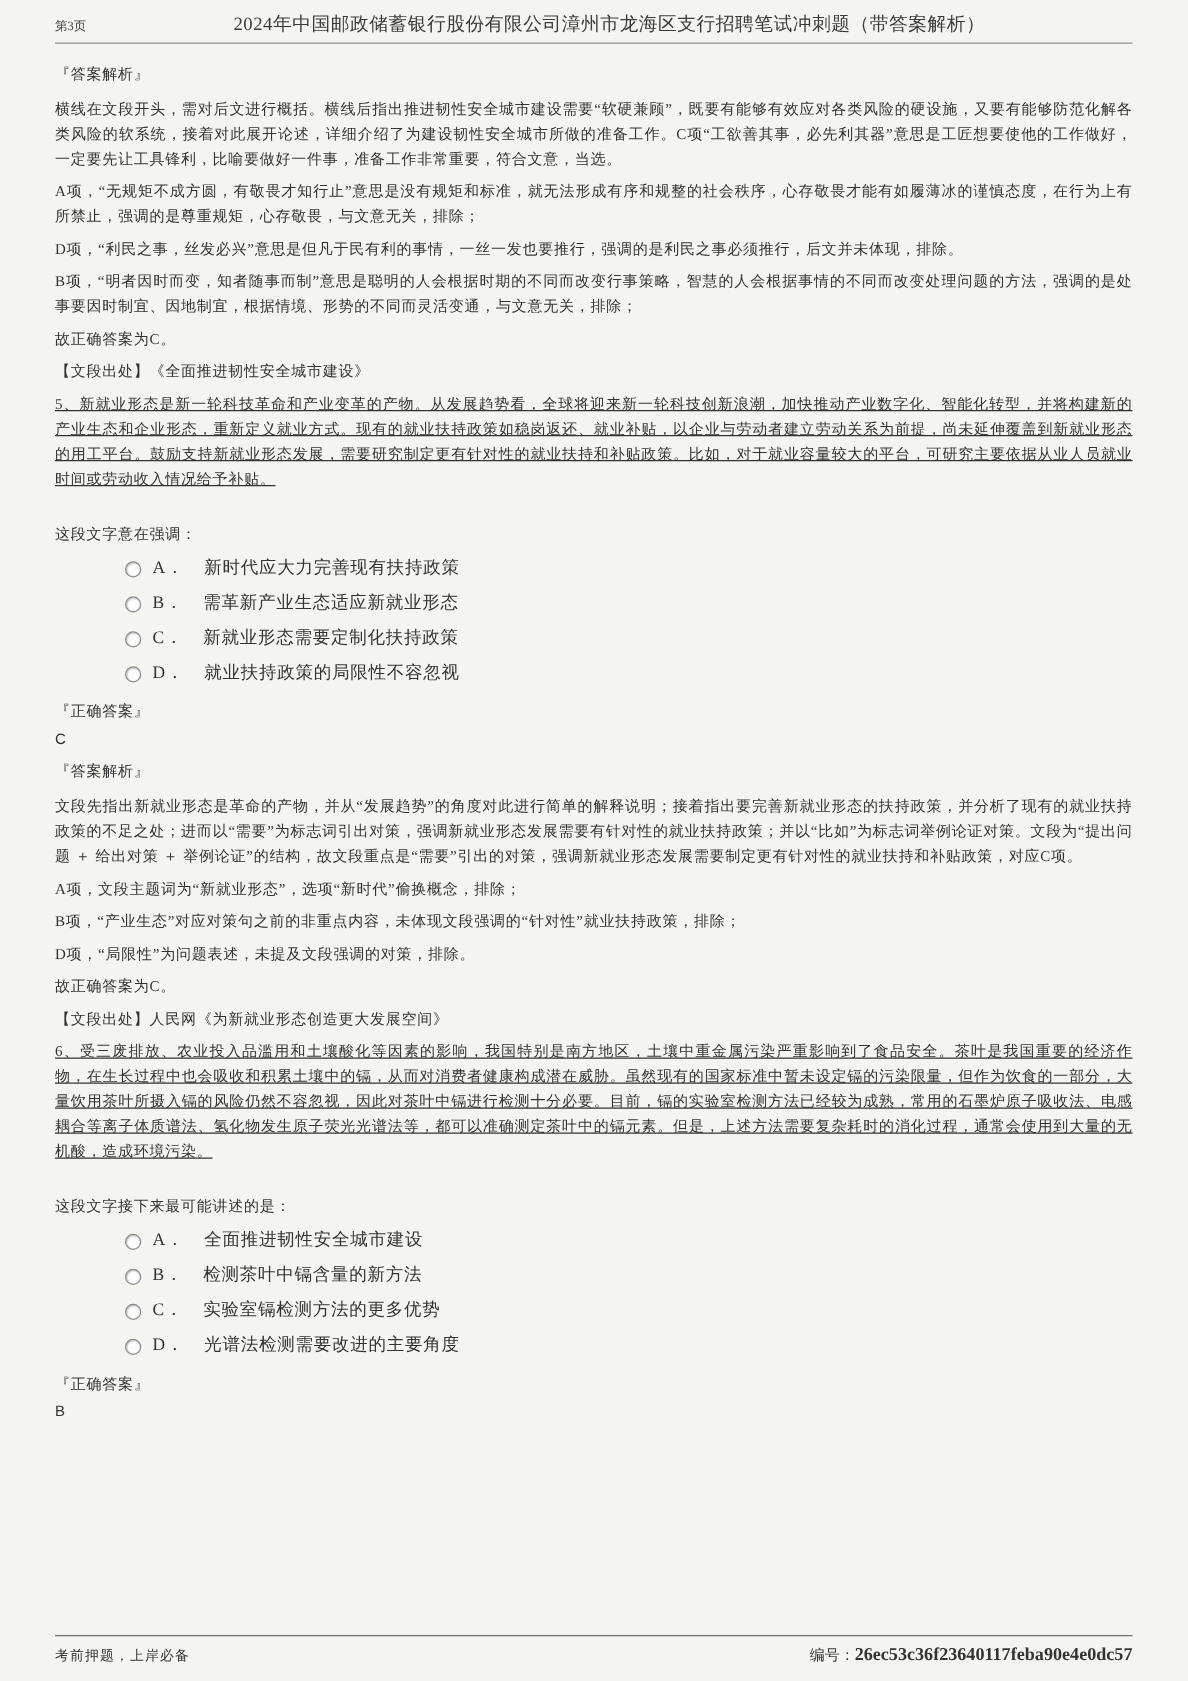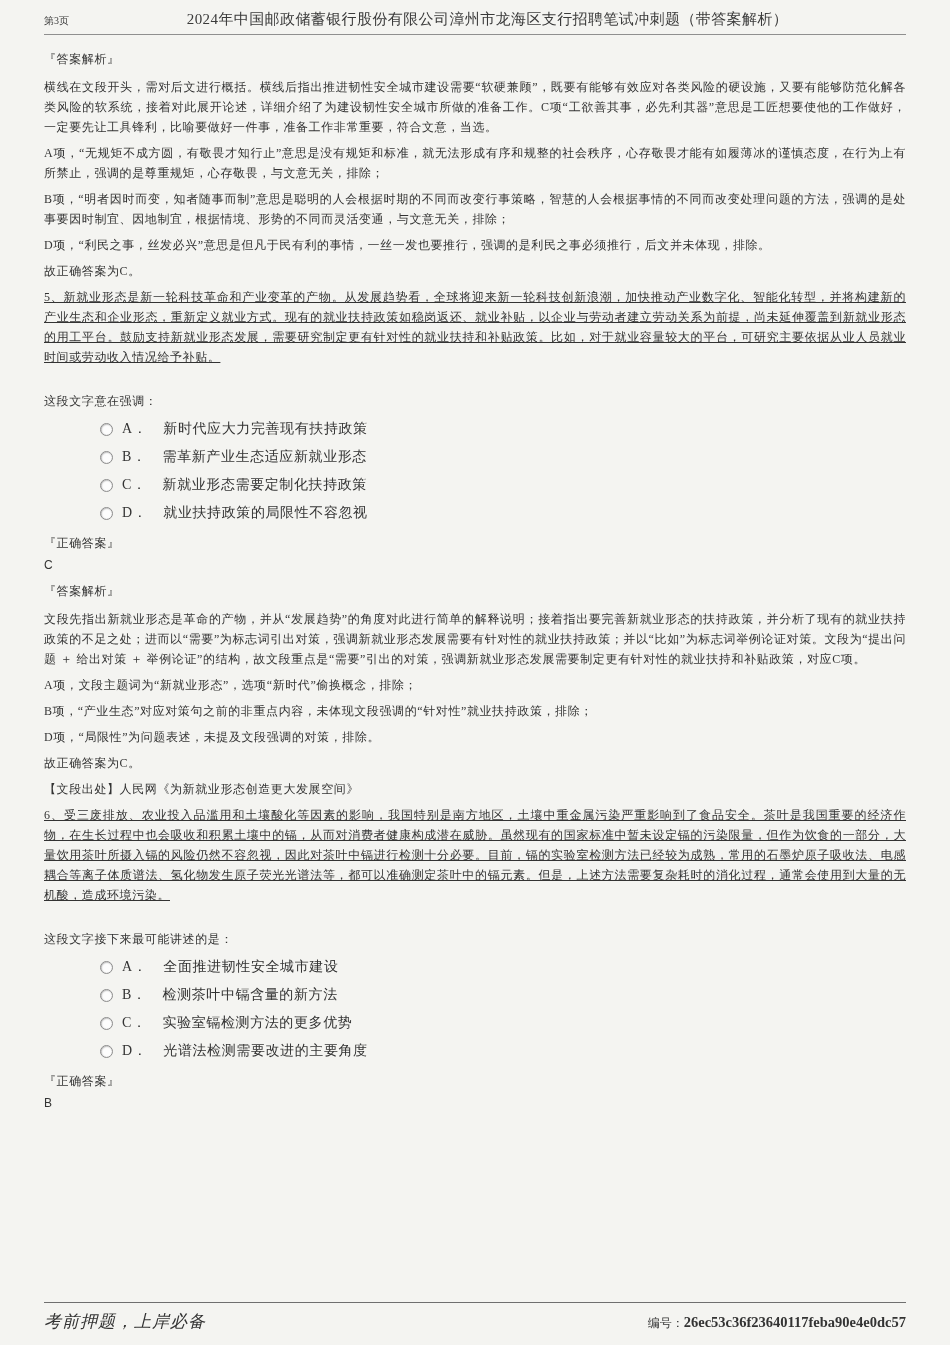--- a/index.html
+++ b/index.html
@@ -21,44 +21,45 @@
   .prompt{margin-top:24px;}
   .options{margin:8px 0 10px;}
   .option{display:flex;align-items:center;margin-bottom:8px;padding-left:56px;font-size:14px;letter-spacing:0.6px;line-height:20px;cursor:pointer;}
   .radio{flex:0 0 auto;width:11px;height:11px;border-radius:50%;background:#fdfdfd;border:1px solid #8b8b8b;box-shadow:inset 0.5px 0.5px 1.5px rgba(0,0,0,0.35);margin-right:9px;}
   .opt-label{margin-right:16px;}
   .ans-head{margin:4px 0 2px;}
   .ans-letter{margin:0 0 6px 0;font-family:"Liberation Sans","DejaVu Sans",sans-serif;}
   .doc-footer{position:absolute;left:44px;right:44px;bottom:12px;}
   .footer-rule{border:none;border-top:1px solid #6f6f6f;margin:0 0 7px 0;}
   .footer-row{display:flex;justify-content:space-between;align-items:baseline;}
-  .footer-left{font-size:17px;letter-spacing:1px;font-style:italic;}
+  .footer-left{font-size:11px;letter-spacing:1px;}
   .footer-right{font-size:12px;}
   .code{font-weight:700;font-size:14.5px;text-align:center;}
 </style>
 </head>
 <body>
 
 <div class="page">
 
   <div class="doc-header">
     <span class="page-num">第3页</span>
     <span class="doc-title">2024年中国邮政储蓄银行股份有限公司漳州市龙海区支行招聘笔试冲刺题（带答案解析）</span>
   </div>
   <hr class="header-rule">
 
   <div class="doc-body">
 
     <div>
       <p class="para analysis-head">『答案解析』</p>
       <p class="para">横线在文段开头，需对后文进行概括。横线后指出推进韧性安全城市建设需要“软硬兼顾”，既要有能够有效应对各类风险的硬设施，又要有能够防范化解各类风险的软系统，接着对此展开论述，详细介绍了为建设韧性安全城市所做的准备工作。C项“工欲善其事，必先利其器”意思是工匠想要使他的工作做好，一定要先让工具锋利，比喻要做好一件事，准备工作非常重要，符合文意，当选。</p>
       <p class="para">A项，“无规矩不成方圆，有敬畏才知行止”意思是没有规矩和标准，就无法形成有序和规整的社会秩序，心存敬畏才能有如履薄冰的谨慎态度，在行为上有所禁止，强调的是尊重规矩，心存敬畏，与文意无关，排除；</p>
+      <p class="para">D项，“利民之事，丝发必兴”意思是但凡于民有利的事情，一丝一发也要推行，强调的是利民之事必须推行，后文并未体现，排除。</p>
       <p class="para">B项，“明者因时而变，知者随事而制”意思是聪明的人会根据时期的不同而改变行事策略，智慧的人会根据事情的不同而改变处理问题的方法，强调的是处事要因时制宜、因地制宜，根据情境、形势的不同而灵活变通，与文意无关，排除；</p>
-      <p class="para">D项，“利民之事，丝发必兴”意思是但凡于民有利的事情，一丝一发也要推行，强调的是利民之事必须推行，后文并未体现，排除。</p>
       <p class="para">故正确答案为C。</p>
+      <p class="para">【文段出处】《全面推进韧性安全城市建设》</p>
     </div>
 
     <div>
       <p class="para stem">5、新就业形态是新一轮科技革命和产业变革的产物。从发展趋势看，全球将迎来新一轮科技创新浪潮，加快推动产业数字化、智能化转型，并将构建新的产业生态和企业形态，重新定义就业方式。现有的就业扶持政策如稳岗返还、就业补贴，以企业与劳动者建立劳动关系为前提，尚未延伸覆盖到新就业形态的用工平台。鼓励支持新就业形态发展，需要研究制定更有针对性的就业扶持和补贴政策。比如，对于就业容量较大的平台，可研究主要依据从业人员就业时间或劳动收入情况给予补贴。</p>
       <p class="para prompt">这段文字意在强调：</p>
       <div class="options">
         <div class="option">
           <span class="radio"></span>
           <span class="opt-label">A．</span>
           <span class="opt-text">新时代应大力完善现有扶持政策</span>

